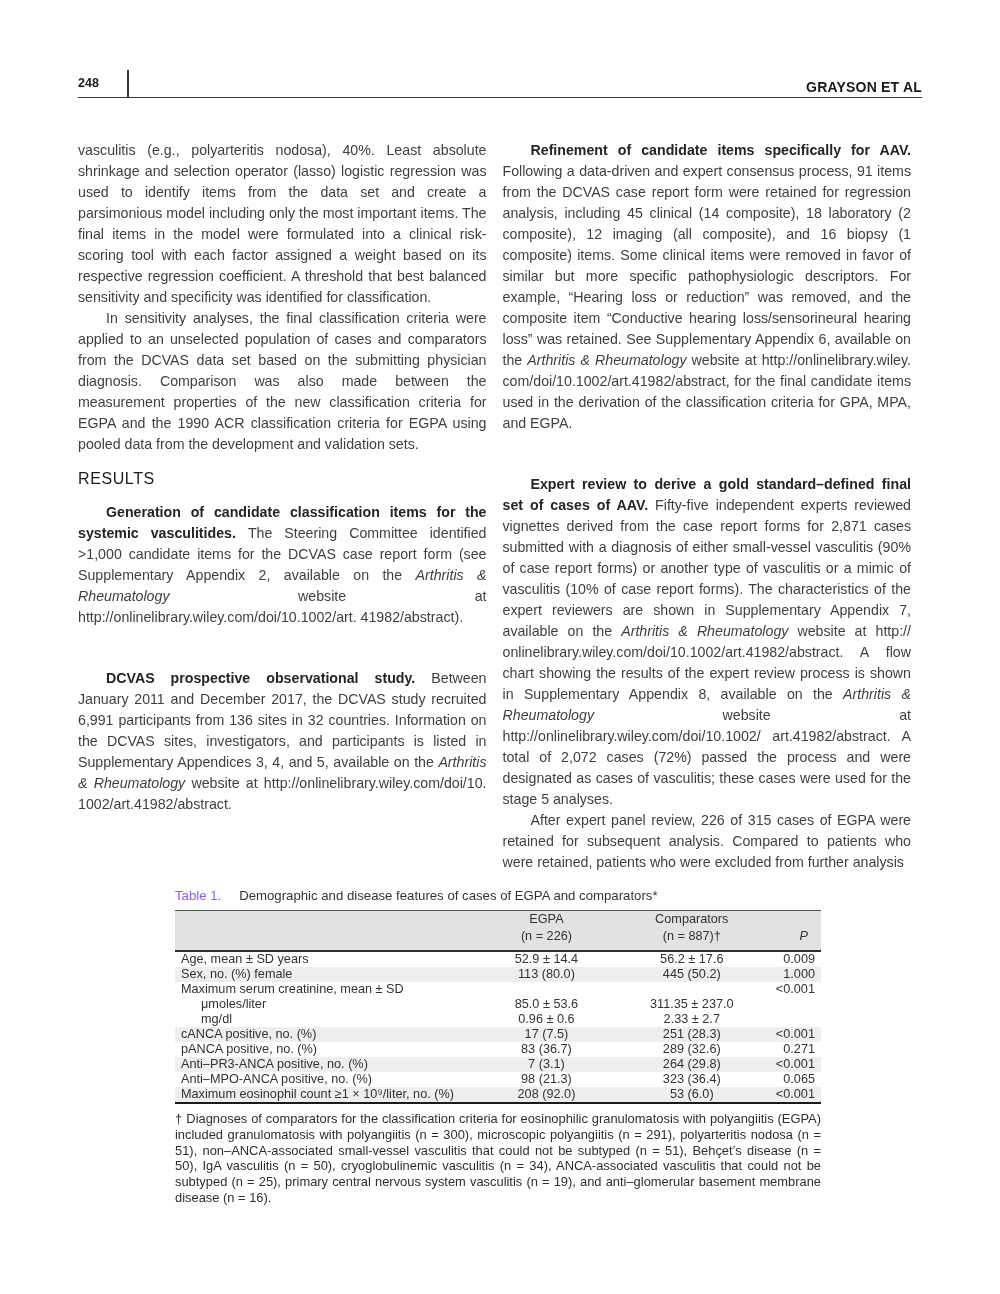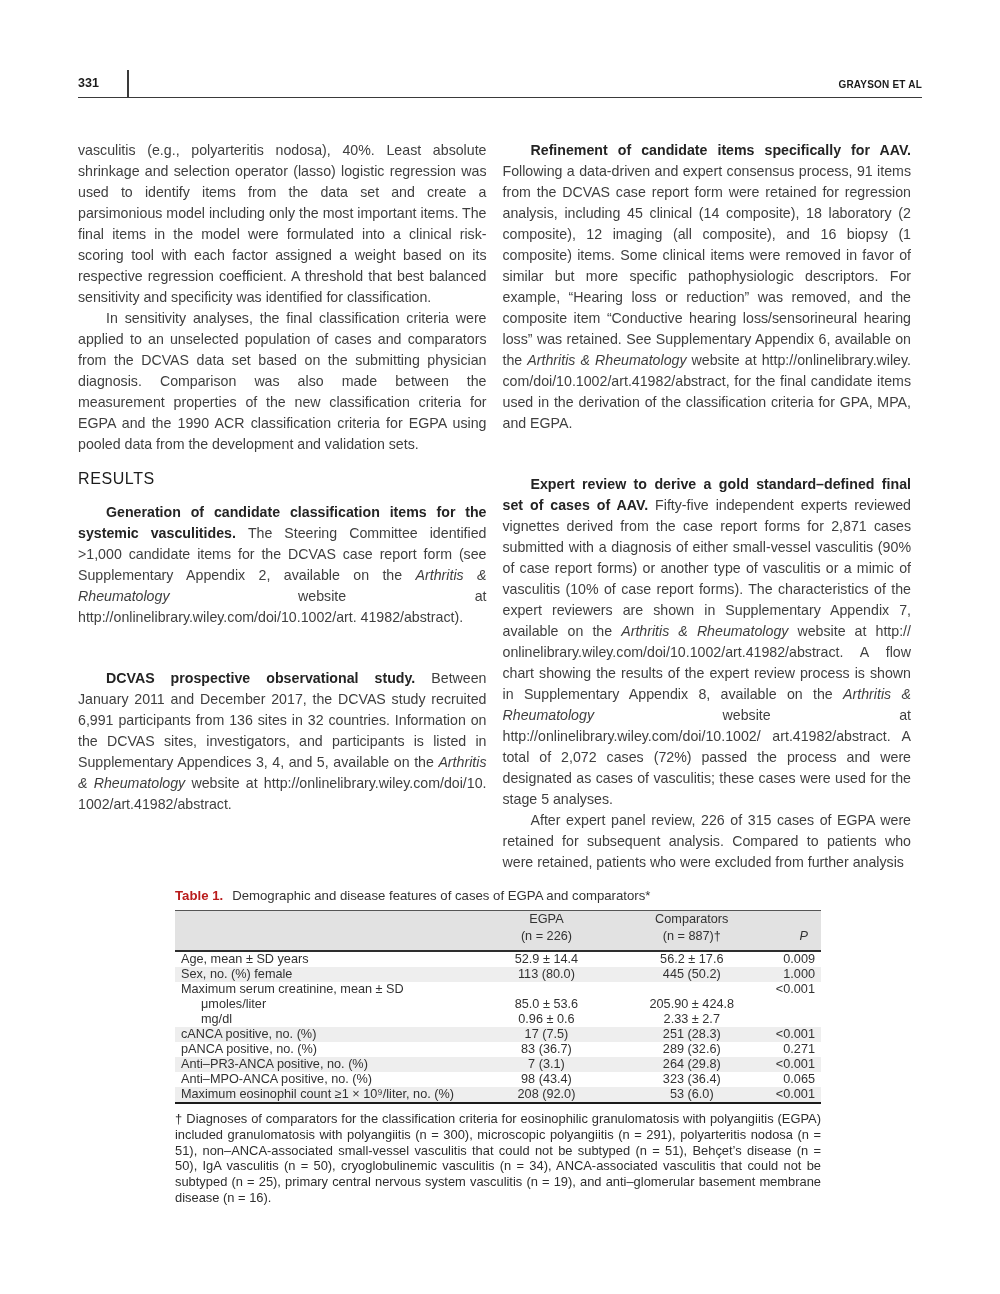--- a/index.html
+++ b/index.html
@@ -17,21 +17,21 @@
   .page-number{
     position:absolute; top:76px; left:78px;
     font-size:12.5px; font-weight:700; color:#1a1a1a;
   }
   .head-divider{
     position:absolute; top:70px; left:127px; height:27px; width:0;
     border-left:2px solid var(--rule);
   }
   .running-head{
     position:absolute; top:79px; right:78px;
-    font-size:10px; font-weight:700; color:#1a1a1a; letter-spacing:0.2px;
+    font-size:14px; font-weight:700; color:#1a1a1a; letter-spacing:0.2px;
   }
   .head-rule{
     position:absolute; top:97px; left:78px; width:844px; height:0;
     border-top:1.6px solid var(--rule);
   }
   
   .columns{
     position:absolute; top:140px; left:78px; width:846px;
     display:flex; gap:16px;
   }
@@ -41,21 +41,21 @@
   .para.group{margin-top:40px;}
   .seg-b{font-weight:700; color:#242424;}
   .seg-i{font-style:italic;}
   .results-heading{
     font-size:16px; font-weight:400; color:var(--heading);
     letter-spacing:0.6px; margin:13px 0 13px 0; text-align:left;
   }
   
   .table-section{position:absolute; top:888px; left:175px; width:646px;}
   .tbl-title{font-size:13.2px; color:#333; margin-bottom:7px; white-space:nowrap;}
-  .tbl-title .lbl{font-weight:700; color:#b91c1c; margin-right:9px;}
+  .tbl-title .lbl{font-weight:400; color:#8b5cf6; margin-right:18px;}
   table{
     width:100%; border-collapse:collapse; table-layout:fixed;
     font-size:12.7px; color:#323232;
     border-bottom:2.5px solid #1b1b1b;
   }
   col.c1{width:46%;} col.c2{width:23%;} col.c3{width:22%;} col.c4{width:9%;}
   thead tr{
     background:var(--table-band);
     border-top:1.2px solid #555; border-bottom:2px solid #2e2e2e;
   }
@@ -67,21 +67,21 @@
   td.c-label{text-align:left; padding-left:6px;}
   td.c-label.ind{padding-left:26px;}
   td.c-egpa,td.c-comp{text-align:center;}
   td.c-p{text-align:right; padding-right:6px;}
   tr.shaded{background:var(--row-shade);}
   .footnotes{margin-top:7px; font-size:12.9px; line-height:15.8px; text-align:justify; color:#2e2e2e;}
 </style>
 </head>
 <body>
 
-<div class="page-number">331</div>
+<div class="page-number">248</div>
 <div class="head-divider"></div>
 <div class="running-head">GRAYSON ET AL</div>
 <div class="head-rule"></div>
 
 <div class="columns">
   <div class="col">
     <p class="para"><span>vasculitis (e.g., polyarteritis nodosa), 40%. Least absolute shrinkage and selection operator (lasso) logistic regression was used to identify items from the data set and create a parsimonious model including only the most important items. The final items in the model were formulated into a clinical risk-scoring tool with each factor assigned a weight based on its respective regression coefficient. A threshold that best balanced sensitivity and specificity was identified for classification.</span></p>
     <p class="para indent"><span>In sensitivity analyses, the final classification criteria were applied to an unselected population of cases and comparators from the DCVAS data set based on the submitting physician diagnosis. Comparison was also made between the measurement properties of the new classification criteria for EGPA and the 1990 ACR classification criteria for EGPA using pooled data from the development and validation sets.</span></p>
     <h2 class="results-heading">RESULTS</h2>
     <p class="para indent"><span class="seg-b">Generation of candidate classification items for the systemic vasculitides. </span><span>The Steering Committee identified &gt;1,000 candidate items for the DCVAS case report form (see Supplementary Appendix 2, available on the </span><span class="seg-i">Arthritis &amp; Rheumatology</span><span> website at http://onlinelibrary.wiley.com/doi/10.1002/art. 41982/abstract).</span></p>
@@ -134,21 +134,21 @@
         </tr>
         <tr>
           <td class="c-label">Maximum serum creatinine, mean ± SD</td>
           <td class="c-egpa"></td>
           <td class="c-comp"></td>
           <td class="c-p">&lt;0.001</td>
         </tr>
         <tr>
           <td class="c-label ind">μmoles/liter</td>
           <td class="c-egpa">85.0 ± 53.6</td>
-          <td class="c-comp">205.90 ± 424.8</td>
+          <td class="c-comp">311.35 ± 237.0</td>
           <td class="c-p"></td>
         </tr>
         <tr>
           <td class="c-label ind">mg/dl</td>
           <td class="c-egpa">0.96 ± 0.6</td>
           <td class="c-comp">2.33 ± 2.7</td>
           <td class="c-p"></td>
         </tr>
         <tr class="shaded">
           <td class="c-label">cANCA positive, no. (%)</td>
@@ -163,21 +163,21 @@
           <td class="c-p">0.271</td>
         </tr>
         <tr class="shaded">
           <td class="c-label">Anti–PR3-ANCA positive, no. (%)</td>
           <td class="c-egpa">7 (3.1)</td>
           <td class="c-comp">264 (29.8)</td>
           <td class="c-p">&lt;0.001</td>
         </tr>
         <tr>
           <td class="c-label">Anti–MPO-ANCA positive, no. (%)</td>
-          <td class="c-egpa">98 (43.4)</td>
+          <td class="c-egpa">98 (21.3)</td>
           <td class="c-comp">323 (36.4)</td>
           <td class="c-p">0.065</td>
         </tr>
         <tr class="shaded">
           <td class="c-label">Maximum eosinophil count ≥1 × 10⁹/liter, no. (%)</td>
           <td class="c-egpa">208 (92.0)</td>
           <td class="c-comp">53 (6.0)</td>
           <td class="c-p">&lt;0.001</td>
         </tr>
       </tbody>

